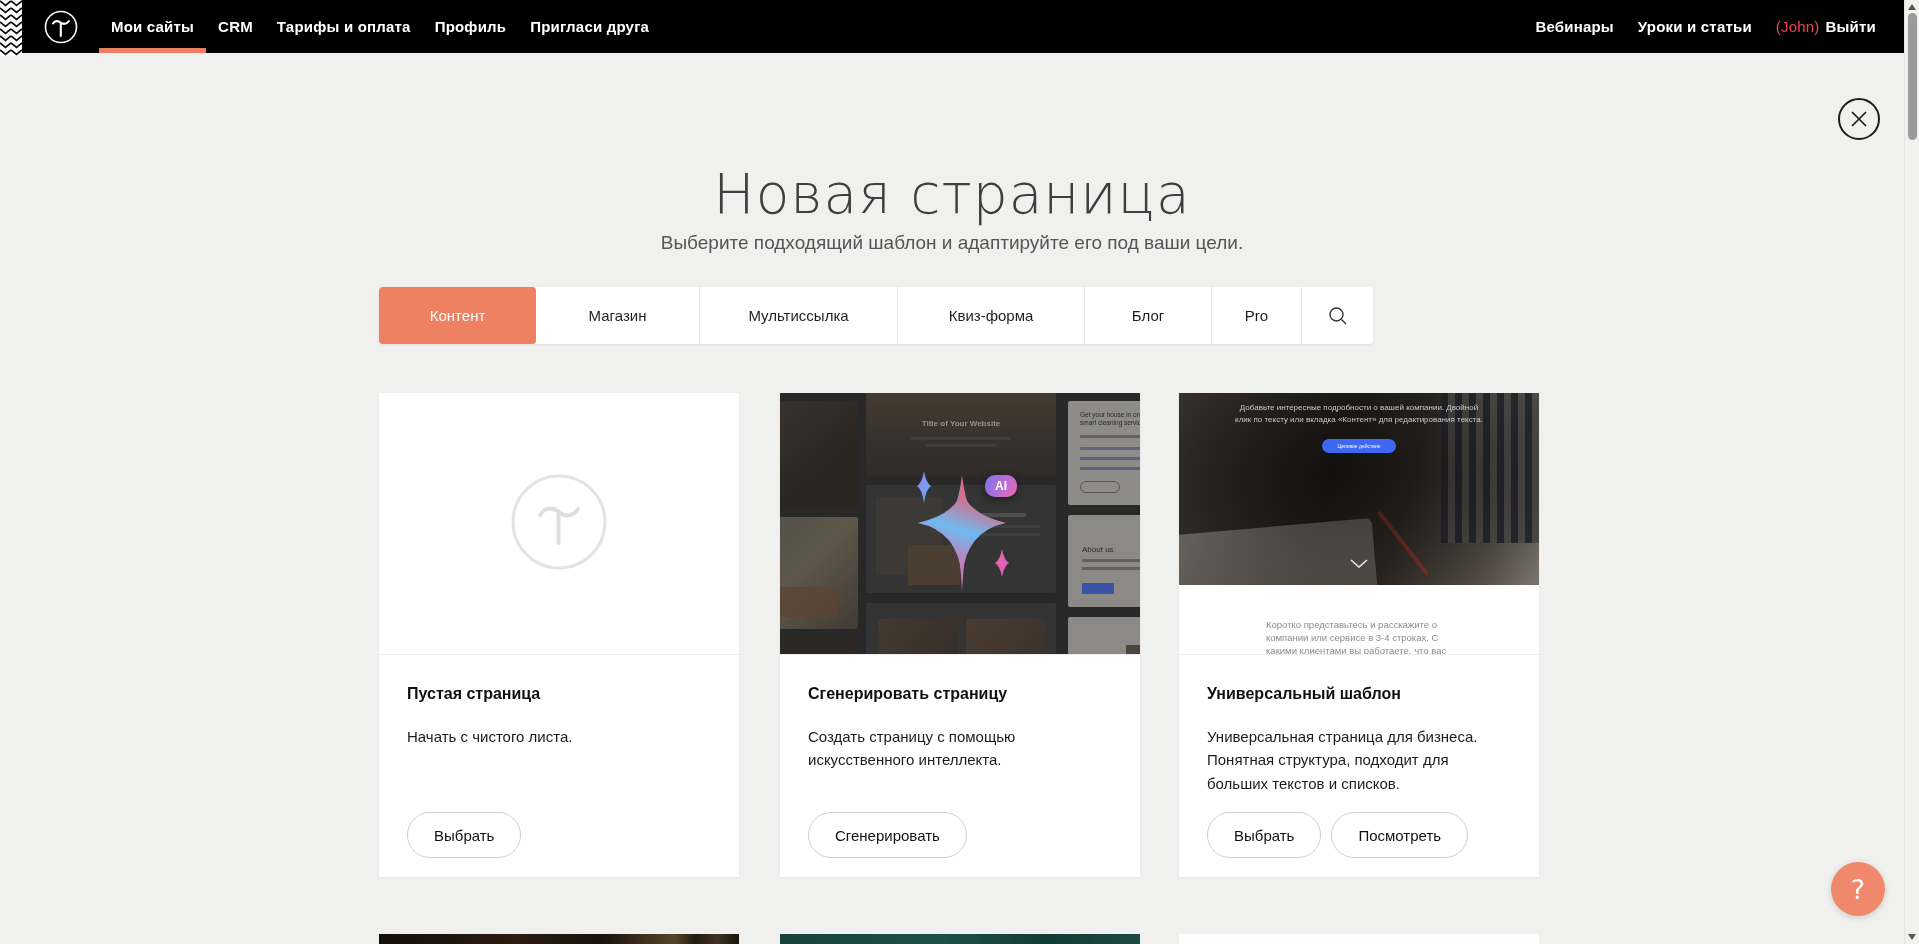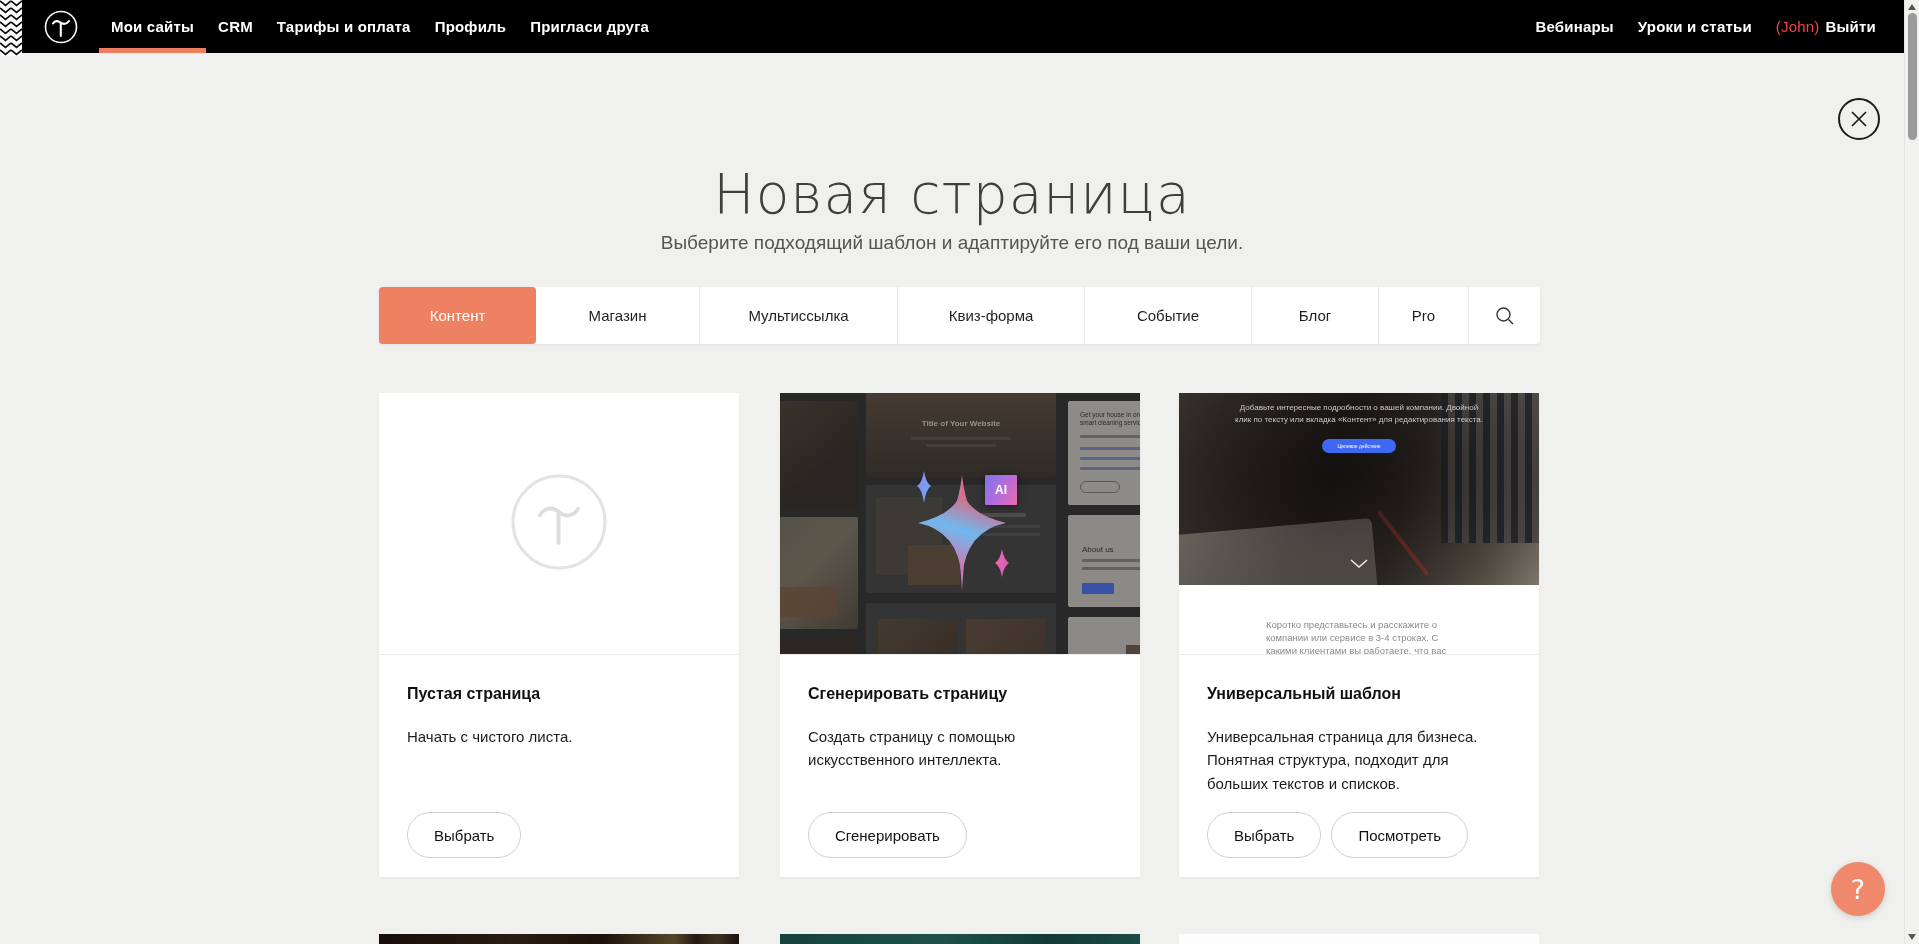--- a/index.html
+++ b/index.html
@@ -45,21 +45,21 @@
   .blank-logo { position:absolute; left:50%; top:50%; transform:translate(-50%,-50%); }
 
   
   .ai-img { background:#2d2d2d; }
   .t-tile { position:absolute; border-radius:2px; overflow:hidden; }
   .bar { position:absolute; background:rgba(255,255,255,.16); border-radius:1px; }
   .dbar { position:absolute; background:rgba(0,0,0,.25); border-radius:1px; }
   .tile-title { position:absolute; width:100%; text-align:center; color:rgba(255,255,255,.55); font-size:8px; font-weight:bold; }
   .tile-small-title { position:absolute; font-size:6.5px; font-weight:normal; color:#2e2e2e; line-height:1.3; }
   .sparkles { position:absolute; left:120px; top:72px; z-index:3; }
-  .ai-badge { position:absolute; left:205px; top:82px; width:32px; height:30px; border-radius:1px; background:linear-gradient(120deg,#7b74ee,#b96cd8 55%,#ee6aa8); color:#fff; font-size:12px; font-weight:bold; display:flex; align-items:center; justify-content:center; z-index:4; box-shadow:0 2px 8px rgba(0,0,0,.45); }
+  .ai-badge { position:absolute; left:205px; top:82px; width:32px; height:22px; border-radius:10px; background:linear-gradient(120deg,#7b74ee,#b96cd8 55%,#ee6aa8); color:#fff; font-size:12px; font-weight:bold; display:flex; align-items:center; justify-content:center; z-index:4; box-shadow:0 2px 8px rgba(0,0,0,.45); }
   .ai-dim { position:absolute; inset:0; background:rgba(20,20,20,.18); z-index:2; }
 
   
   .hero { position:relative; height:192px; overflow:hidden; background:linear-gradient(105deg,#46403a 0%,#262220 42%,#37322c 62%,#655c52 85%,#8d867c 100%); }
   .hero-shirt { position:absolute; right:0; top:0; width:98px; height:150px;
     background:linear-gradient(rgba(25,22,20,.62),rgba(25,22,20,.62)),repeating-linear-gradient(90deg,#4c5a6e 0 7px,#cfcbc2 7px 14px); }
   .hero-laptop { position:absolute; left:-14px; bottom:-16px; width:210px; height:74px; background:linear-gradient(#a29c92,#6e6a61); transform:rotate(-5deg); border-radius:6px; opacity:.8; }
   .hero-pen { position:absolute; right:96px; bottom:40px; width:80px; height:4px; background:#a23c34; transform:rotate(52deg); border-radius:2px; opacity:.85; }
   .hero-vignette { position:absolute; inset:0; background:radial-gradient(ellipse at 45% 42%, rgba(12,10,9,.74), rgba(12,10,9,.40) 55%, rgba(12,10,9,.12)); }
   .hero-content { position:absolute; inset:0; z-index:3; text-align:center; color:#fff; }
@@ -132,21 +132,20 @@
   </div>
 
   <h1 class="page-title">Новая страница</h1>
   <p class="page-subtitle">Выберите подходящий шаблон и адаптируйте его под ваши цели.</p>
 
   <div class="tabs">
     <div class="tab active" style="width:157px">Контент</div>
     <div class="tab" style="width:164px">Магазин</div>
     <div class="tab" style="width:198px">Мультиссылка</div>
     <div class="tab" style="width:187px">Квиз-форма</div>
-    <div class="tab" style="width:167px">Событие</div>
     <div class="tab" style="width:127px">Блог</div>
     <div class="tab" style="width:90px">Pro</div>
     <div class="tab" style="width:71px">
       <svg width="22" height="22" viewBox="0 0 22 22">
         <circle cx="9.5" cy="9.5" r="6.5" fill="none" stroke="#333" stroke-width="1.4"></circle>
         <path d="M14.5,14.5 L19,19" stroke="#333" stroke-width="1.4"></path>
       </svg>
     </div>
   </div>
 

